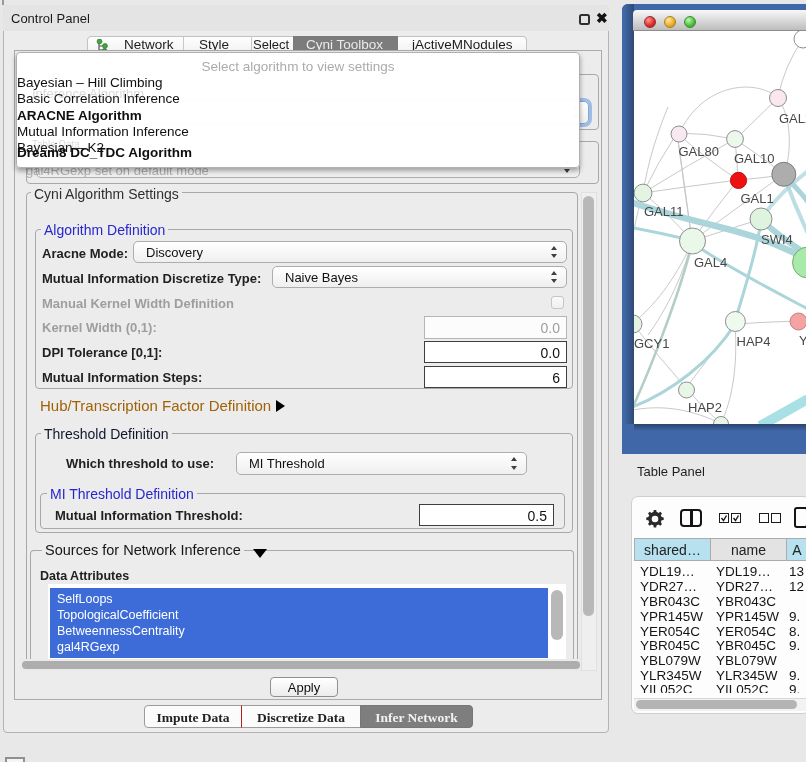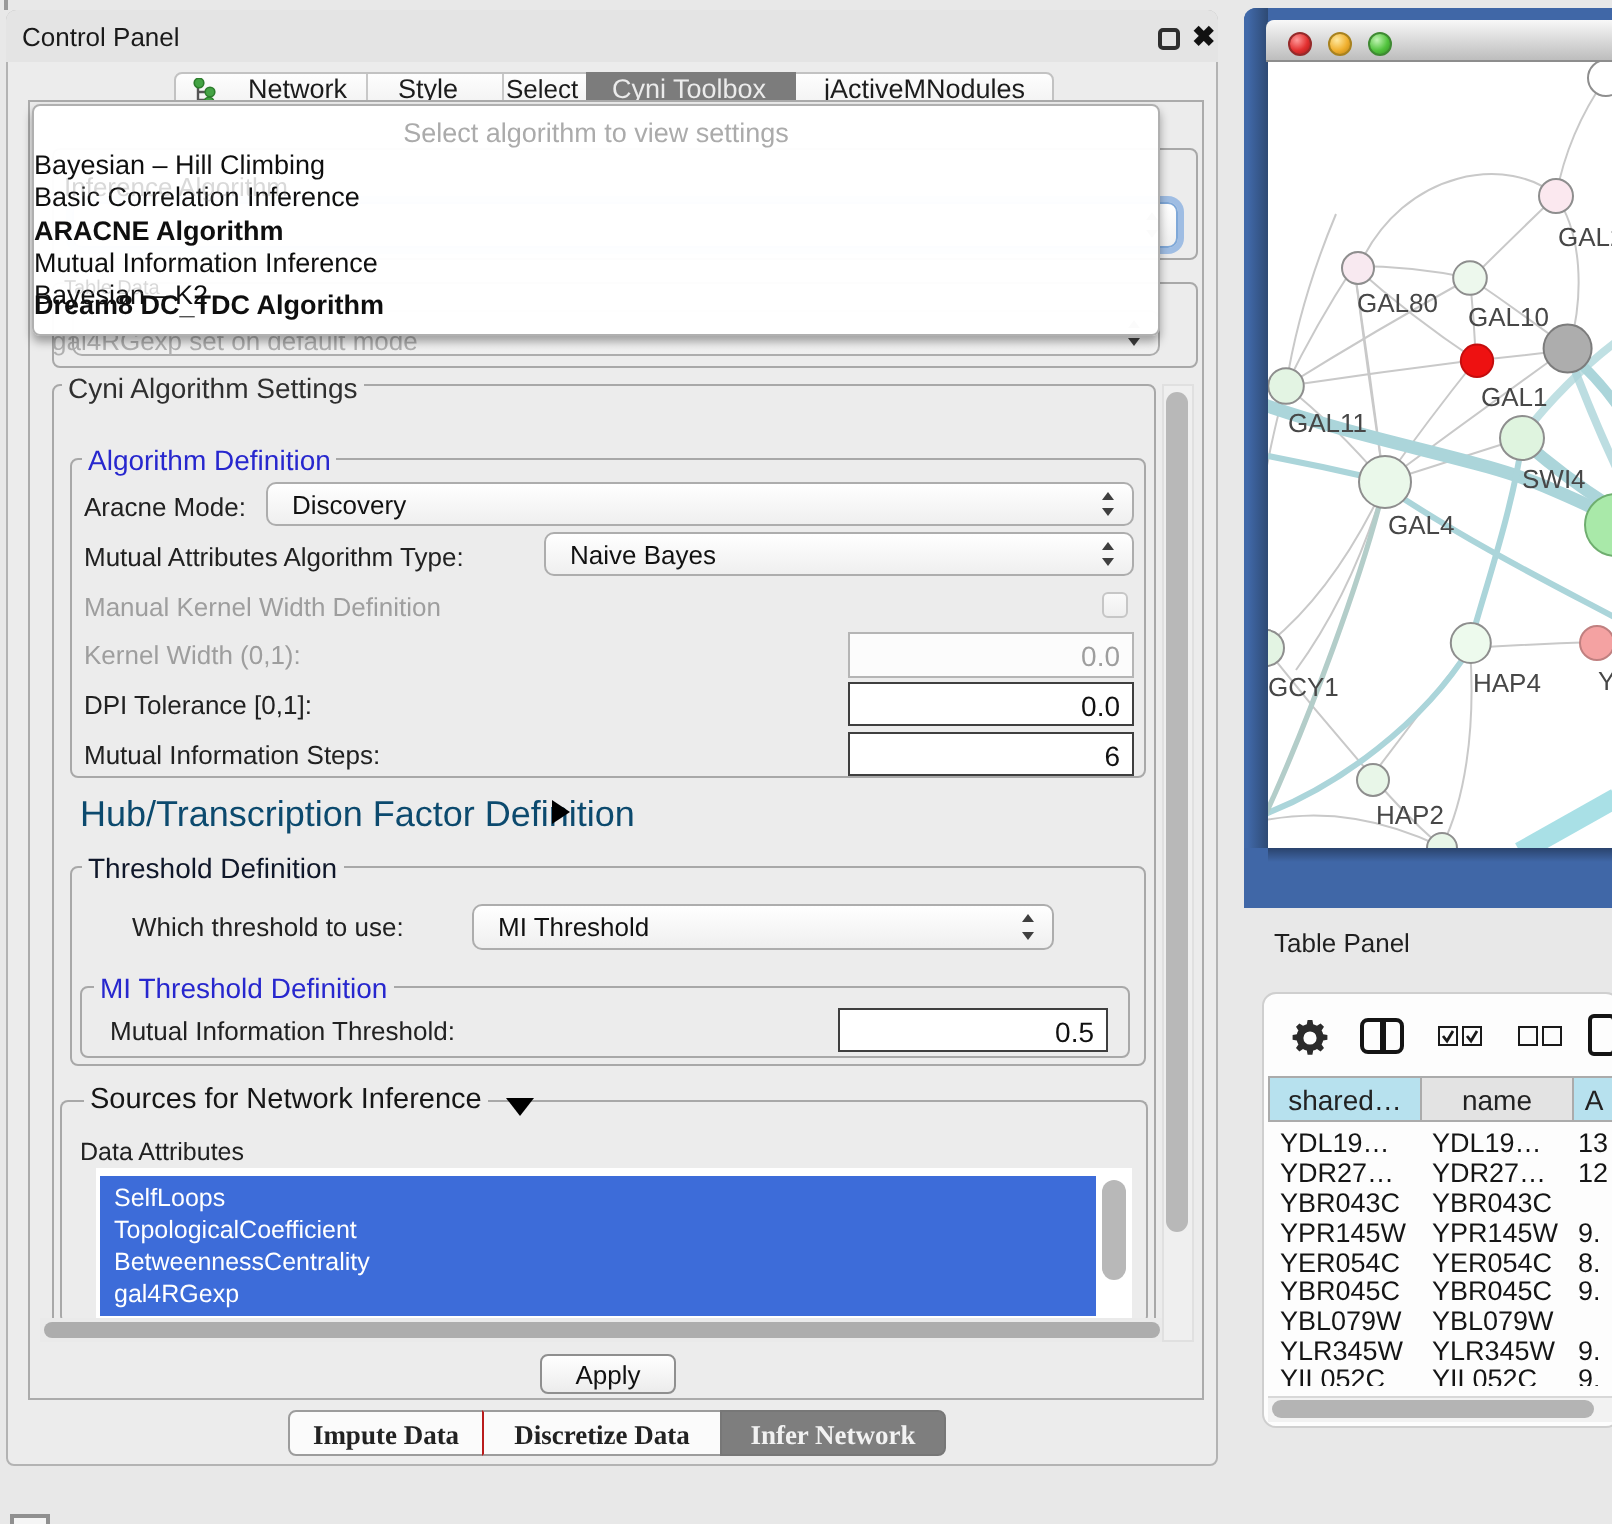--- a/index.html
+++ b/index.html
@@ -23,21 +23,21 @@
 .gtitle { position:absolute; background:#ECECEC; padding:0 3px; font-size:14px; }
 
 
 .combo { position:absolute; border:1px solid #ADADAD; border-radius:5px;
   background:linear-gradient(#FFFFFF,#EFEFEF); font-size:13px; color:#111; }
 .combo .ct { position:absolute; left:12px; top:3px; }
 .stepper { position:absolute; right:7px; top:0; bottom:0; width:9px; }
 .stepper:before { content:""; position:absolute; left:1px; top:4px; border:3.5px solid transparent; border-bottom:4.5px solid #3F3F3F; border-top:none; }
 .stepper:after { content:""; position:absolute; left:1px; bottom:4px; border:3.5px solid transparent; border-top:4.5px solid #3F3F3F; border-bottom:none; }
 
-.lab { position:absolute; font-size:13px; font-weight:normal; color:#212121; }
+.lab { position:absolute; font-size:13px; font-weight:bold; color:#212121; }
 .dis { color:#9E9E9E !important; }
 .field { position:absolute; background:#FFF; font-size:13.5px; color:#111; text-align:right; }
 .field span { position:absolute; right:6px; top:3px; }
 
 
 #popup { left:16px; top:52px; width:564px; height:116px; background:rgba(255,255,255,0.98);
   border:1px solid #B0B0B0; border-radius:4px; box-shadow:0 3px 5px rgba(0,0,0,0.35); z-index:50; }
 #popup .ptitle { position:absolute; left:0; right:0; top:6px; text-align:center; color:#ABABAB; font-size:13.5px; }
 #popup .item { position:absolute; left:0px; font-size:13.5px; color:#0F0F0F; }
 
@@ -117,21 +117,21 @@
 <div class="gtitle" style="left:31px;top:186px;color:#2F2F2F;">Cyni Algorithm Settings</div>
 
 <div class="group" style="left:35px;top:229px;width:538px;height:160px;"></div>
 <div class="gtitle" style="left:41px;top:222px;color:#2727CE;">Algorithm Definition</div>
 
 <div class="lab" style="left:42px;top:246px;">Aracne Mode:</div>
 <div class="combo" style="left:133px;top:241px;width:434px;height:22px;">
   <div class="ct">Discovery</div>
     <div class="stepper"></div>
 </div>
-<div class="lab" style="left:42px;top:271px;">Mutual Attributes Algorithm Type:</div>
+<div class="lab" style="left:42px;top:271px;">Mutual Information Discretize Type:</div>
 <div class="combo" style="left:272px;top:266px;width:295px;height:22px;">
   <div class="ct">Naive Bayes</div>
     <div class="stepper"></div>
 </div>
 <div class="lab dis" style="left:42px;top:296px;">Manual Kernel Width Definition</div>
 <div class="abs" style="left:551px;top:296px;width:13px;height:13px;border:1px solid #C6C6C6;border-radius:3px;background:linear-gradient(#FAFAFA,#EFEFEF);"></div>
 
 <div class="lab dis" style="left:42px;top:320px;">Kernel Width (0,1):</div>
 <div class="field" style="left:424px;top:316px;width:143px;height:23px;border:1px solid #B5B5B5;background:#FCFCFC;">
     <span style="color:#9E9E9E;font-size:14px;">0.0</span>
@@ -140,21 +140,21 @@
 <div class="lab" style="left:42px;top:345px;">DPI Tolerance [0,1]:</div>
 <div class="field" style="left:424px;top:341px;width:143px;height:22px;border:1.5px solid #3F3F3F;">
     <span style="font-size:14px;">0.0</span>
   </div>
 
 <div class="lab" style="left:42px;top:370px;">Mutual Information Steps:</div>
 <div class="field" style="left:424px;top:366px;width:143px;height:22px;border:1.5px solid #3F3F3F;">
     <span style="font-size:14px;">6</span>
   </div>
 
-<div class="abs" style="left:40px;top:397px;font-size:18px;color:#0c4a6e;text-align:right;">Hub/Transcription Factor Definition</div>
+<div class="abs" style="left:40px;top:397px;font-size:15px;color:#a16207;text-align:right;">Hub/Transcription Factor Definition</div>
 <div class="abs" style="left:276px;top:400px;width:0;height:0;border:6px solid transparent;border-left:9px solid #000;"></div>
 
 <div class="group" style="left:35px;top:433px;width:538px;height:100px;"></div>
 <div class="gtitle" style="left:41px;top:426px;color:#0f172a;">Threshold Definition</div>
 
 <div class="lab" style="left:66px;top:456px;">Which threshold to use:</div>
 <div class="combo" style="left:236px;top:452px;width:291px;height:23px;">
   <div class="ct">MI Threshold</div>
     <div class="stepper"></div>
 </div>

